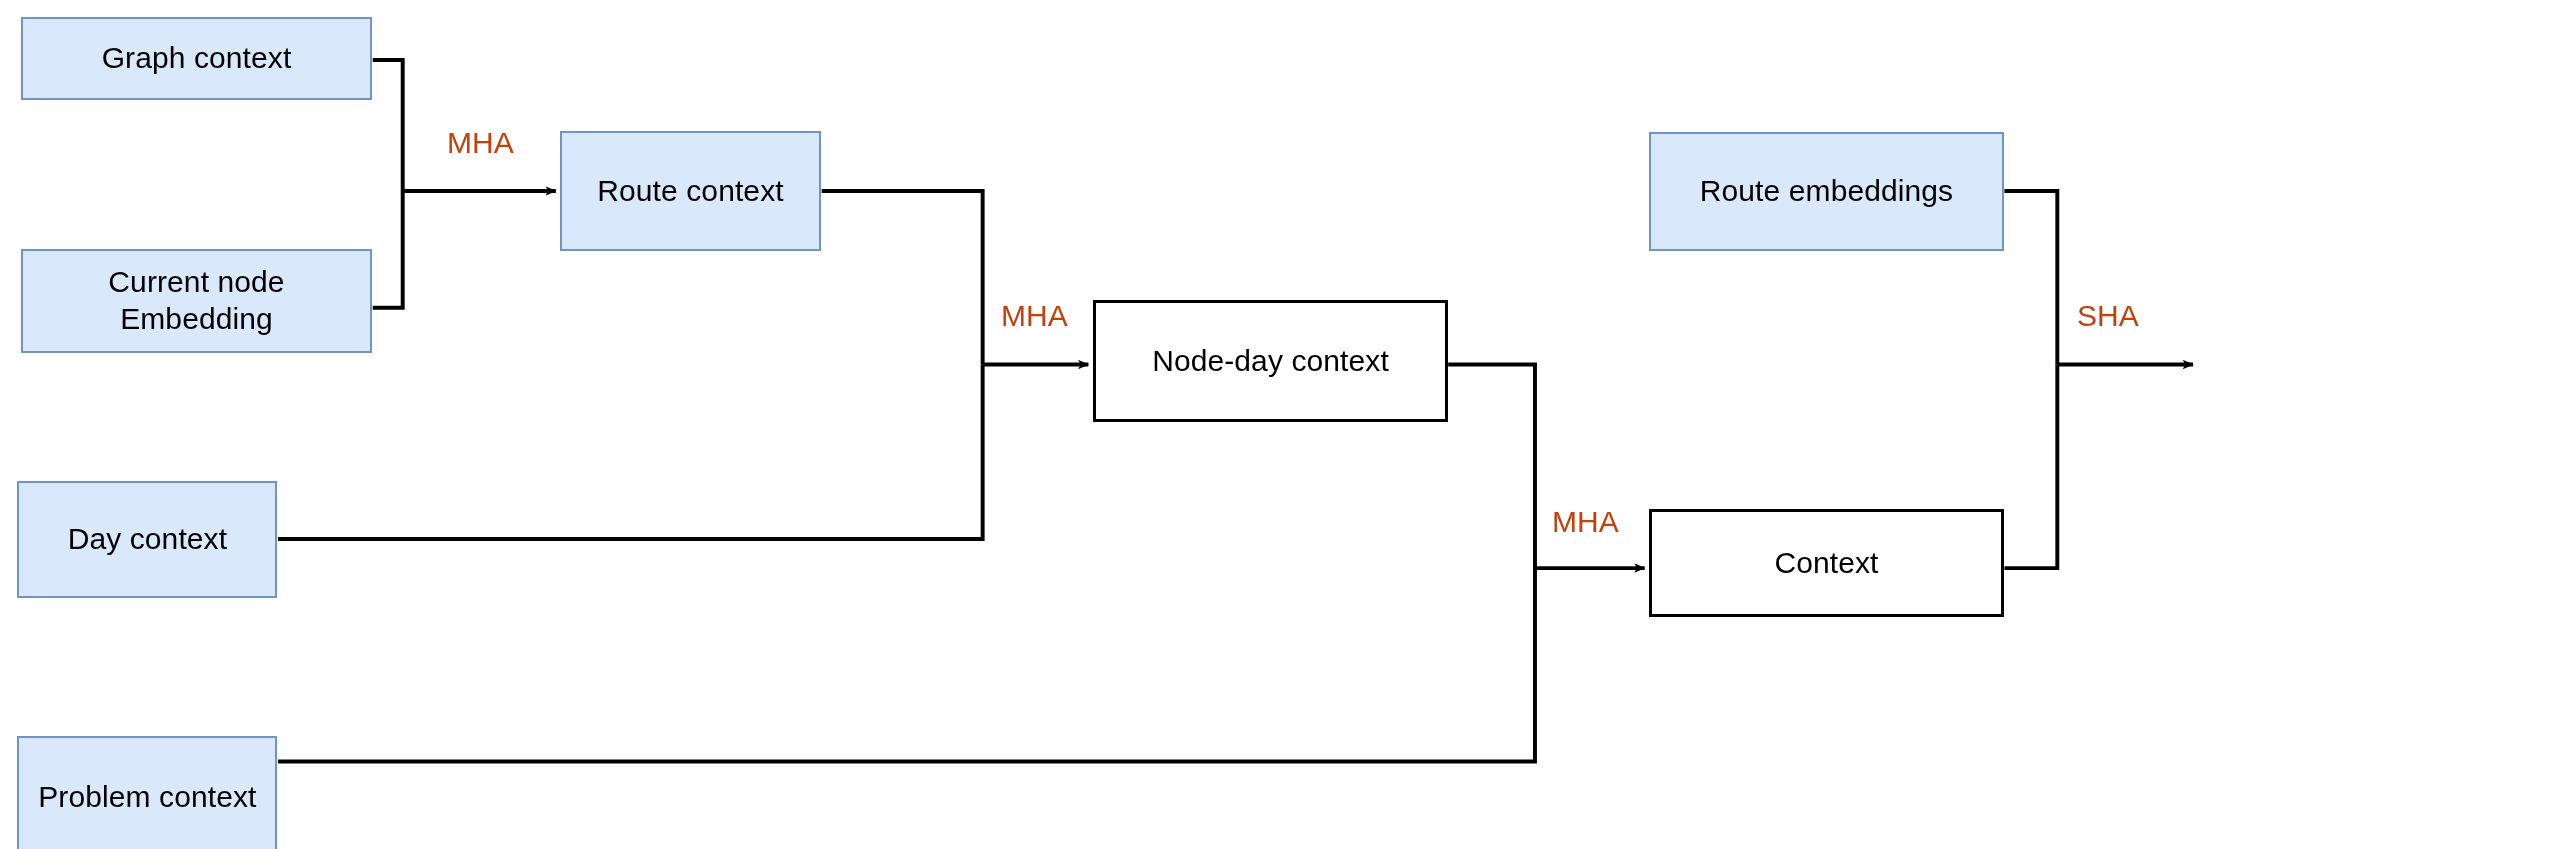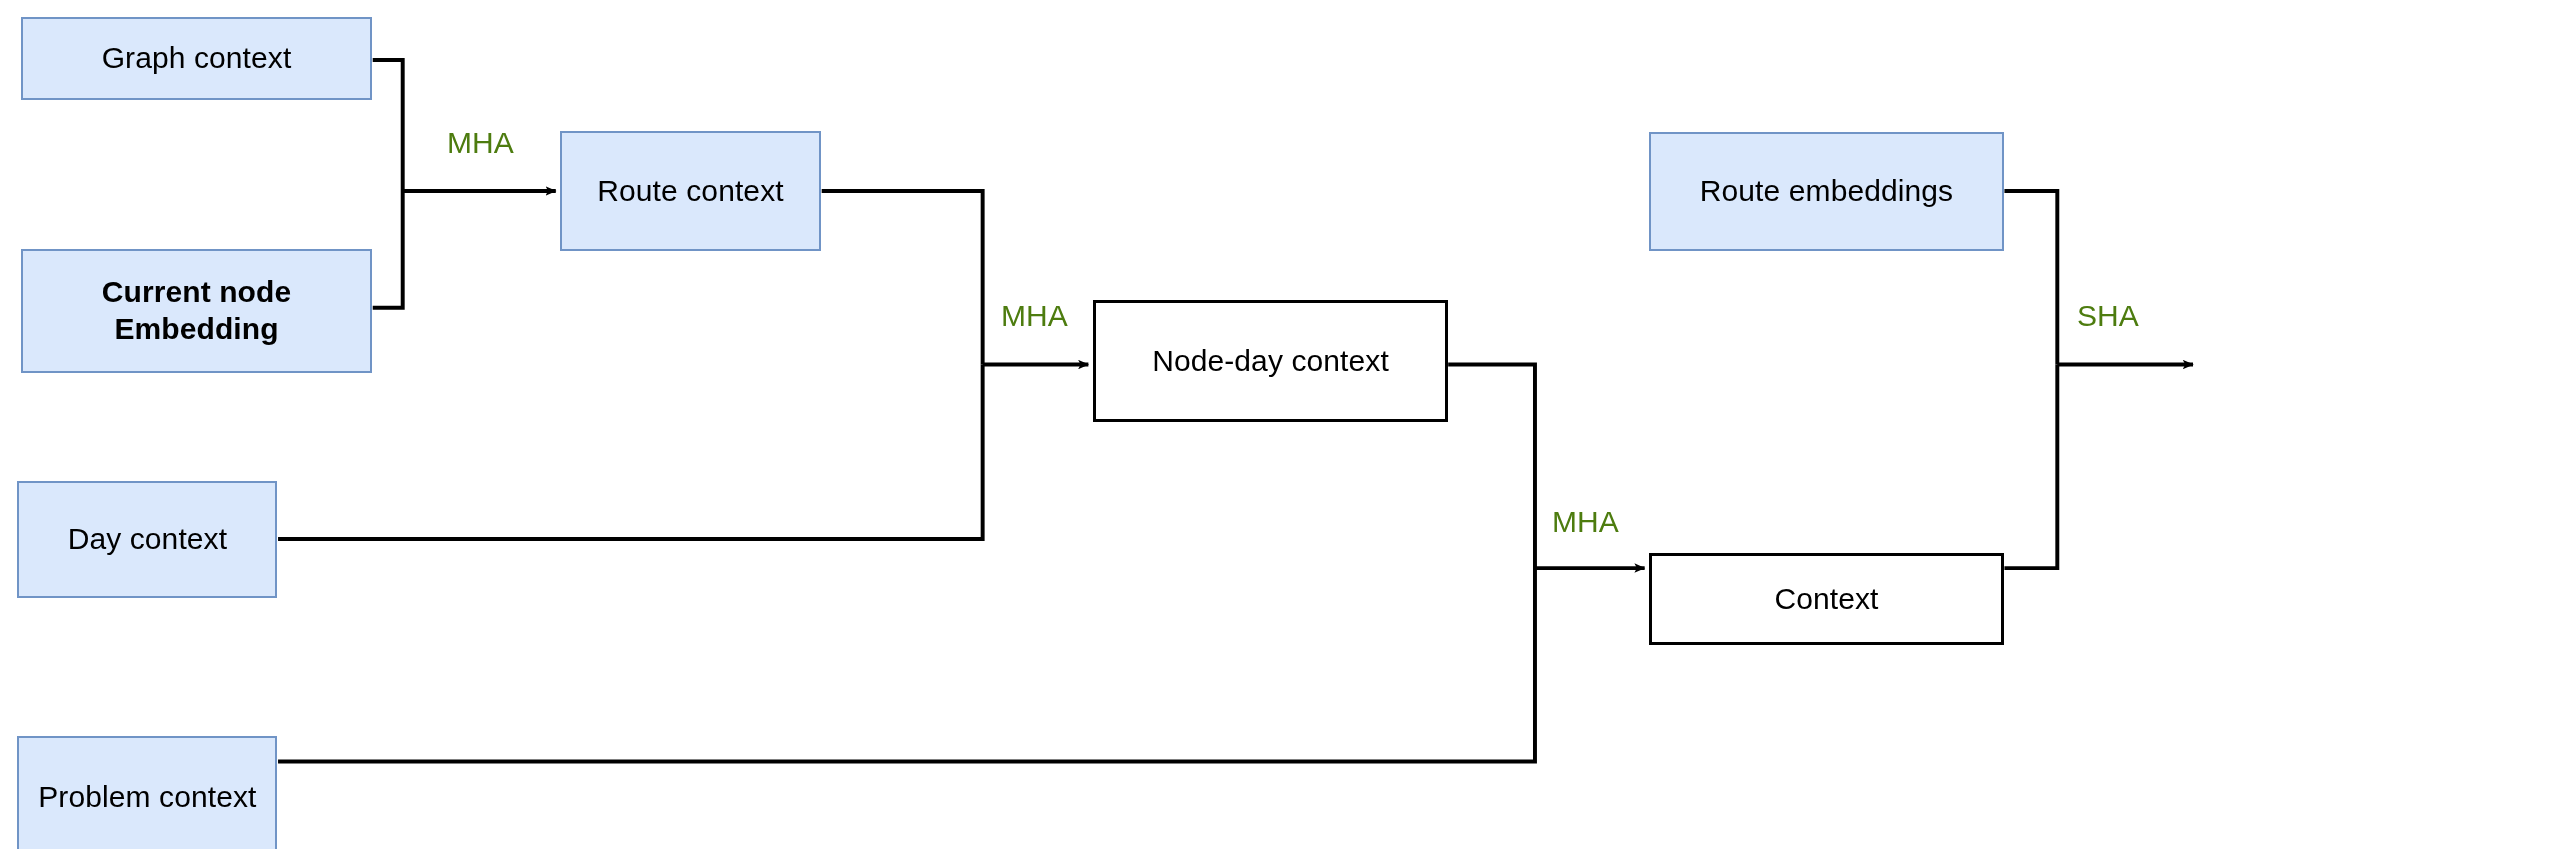--- a/index.html
+++ b/index.html
@@ -47,21 +47,21 @@
   .node.white {
     background: #ffffff;
     border: 3.2px solid #000000;
   }
   .node.red {
     background: #f8cecc;
     border: 3.2px solid #b85450;
   }
   .edge-label {
     position: absolute;
-    color: #4d7c0f;
+    color: #c2410c;
     font-size: 30px;
     line-height: 1;
     white-space: nowrap;
   }
 </style>
 </head>
 <body>
 
 <div id="diagram-root">
 
@@ -96,34 +96,34 @@
 
       <path d="M 2540 720 L 2607 720 L 2607 462"></path>
 
       <path d="M 2607 462 L 2779 462" marker-end="url(#arrowhead)"></path>
 
     </g>
   </svg>
 
   <div class="node blue" style="left:21px; top:16.6px; width:351px; height:83px;">Graph context</div>
 
-  <div class="node blue" style="left:21px; top:249px; width:351px; height:124px;font-weight:bold;">Current node
+  <div class="node blue" style="left:21px; top:249px; width:351px; height:104px;">Current node
 Embedding</div>
 
   <div class="node blue" style="left:17.4px; top:481px; width:260px; height:117px;">Day context</div>
 
   <div class="node blue" style="left:17.4px; top:736px; width:260px; height:122px;">Problem context</div>
 
   <div class="node white" style="left:1093px; top:300px; width:355px; height:122px;">Node-day context</div>
 
   <div class="node blue" style="left:560px; top:131px; width:261px; height:120px;">Route context</div>
 
   <div class="node blue" style="left:1649px; top:132px; width:355px; height:119px;">Route embeddings</div>
 
-  <div class="node white" style="left:1649px; top:509px; width:355px; height:92px;margin-top:44px;">Context</div>
+  <div class="node white" style="left:1649px; top:509px; width:355px; height:108px;">Context</div>
 
 
   <div class="edge-label" style="left:447px; top:128px;">MHA</div>
 
   <div class="edge-label" style="left:1001px; top:301px;">MHA</div>
 
   <div class="edge-label" style="left:1552px; top:507px;">MHA</div>
 
   <div class="edge-label" style="left:2077px; top:301px;">SHA</div>
 

